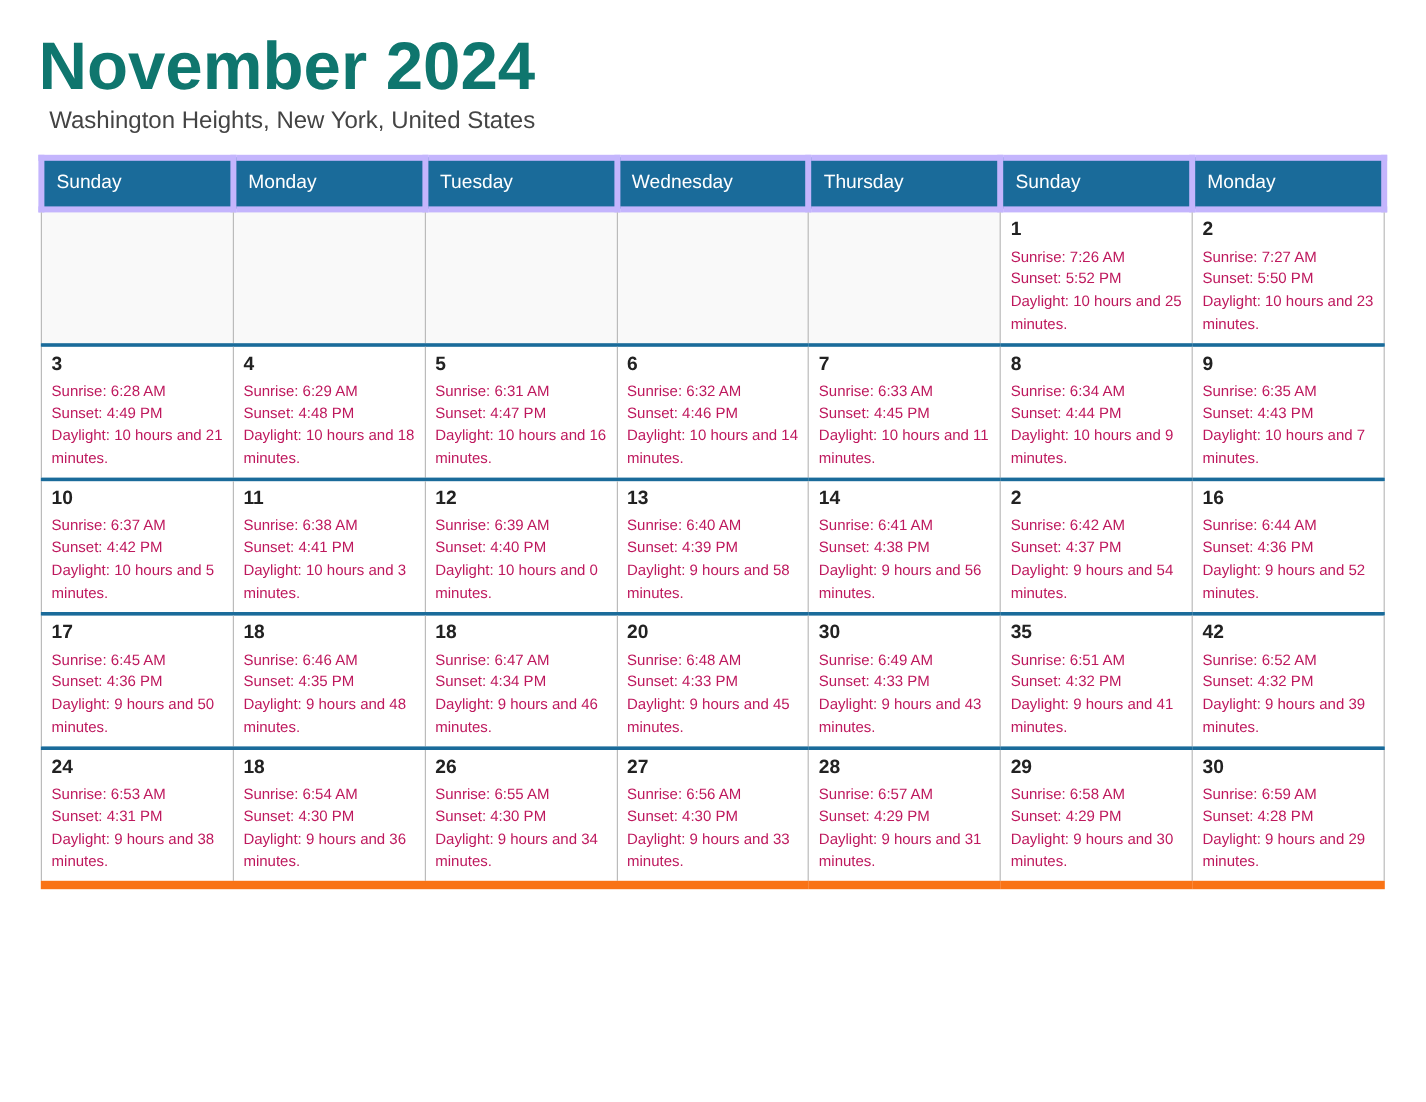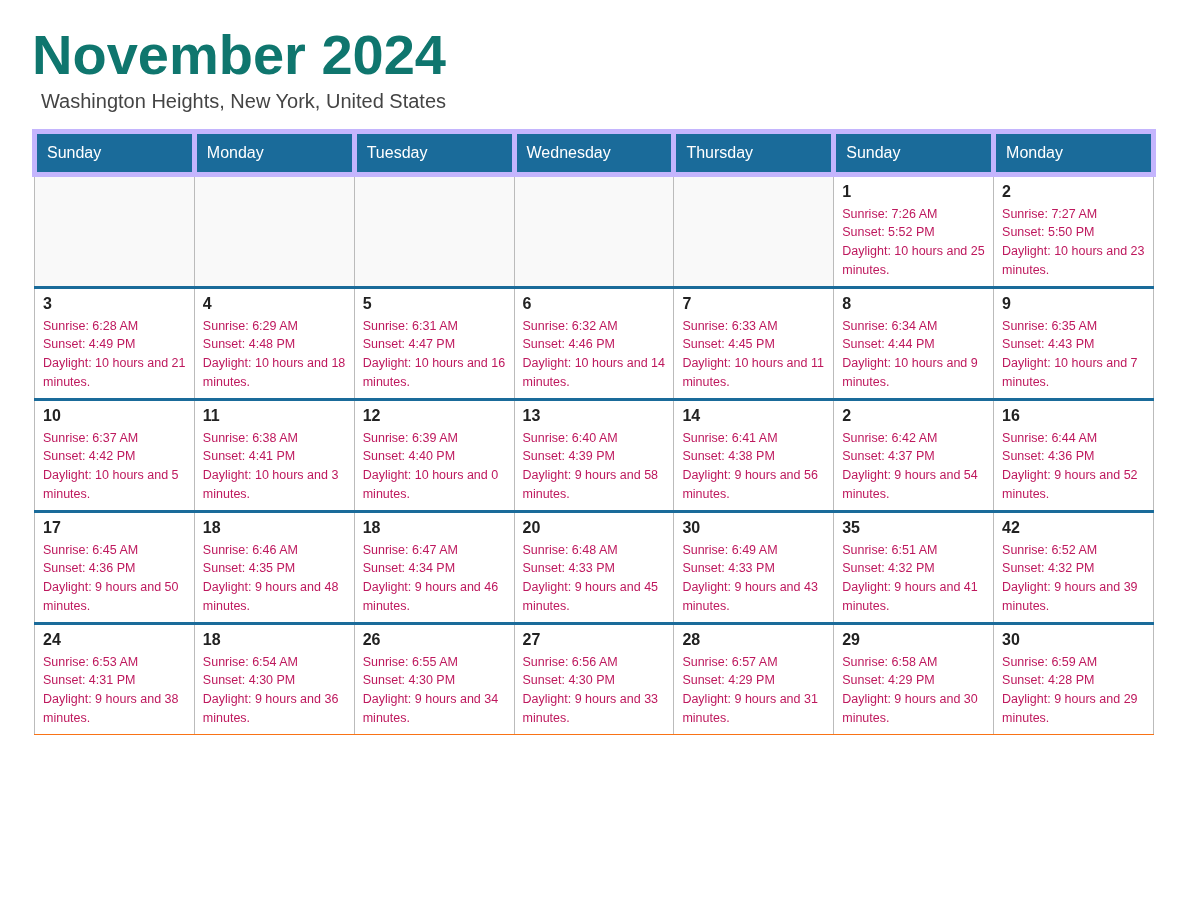--- a/index.html
+++ b/index.html
@@ -96,21 +96,21 @@
     .calendar tbody tr td .day-info {
       font-size: 12.5px;
       line-height: 1.5;
       color: #be185d;
     }
     .calendar tbody tr td.empty {
       background: #f9f9f9;
     }
     
     .calendar tbody tr td {
-      border-bottom: 1px solid #f97316;
+      border-bottom: 7px solid #f97316;
     }
     .calendar tbody tr:not(:last-child) td {
       border-bottom: 1px solid #ccc;
     }
     .row-divider td {
       border-top: 3px solid #1a6b9a !important;
     }
   </style>
 </head>
 <body>

